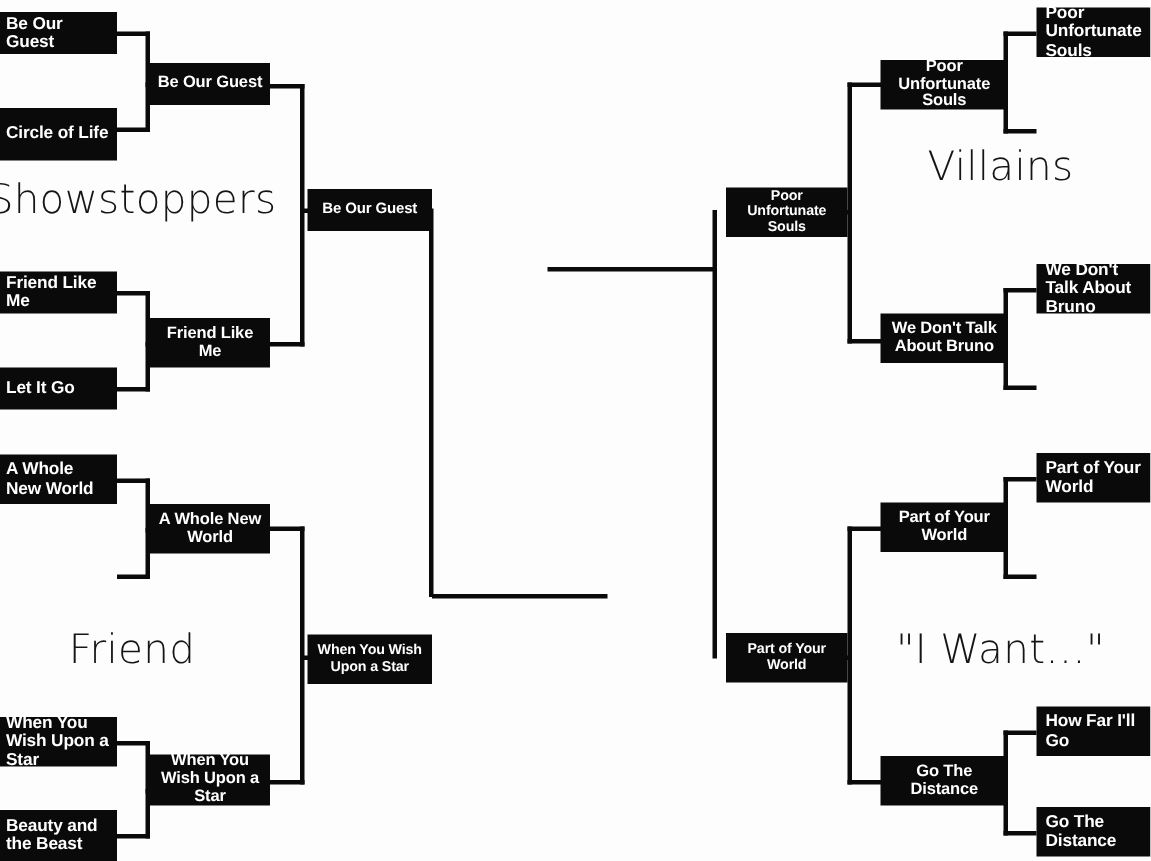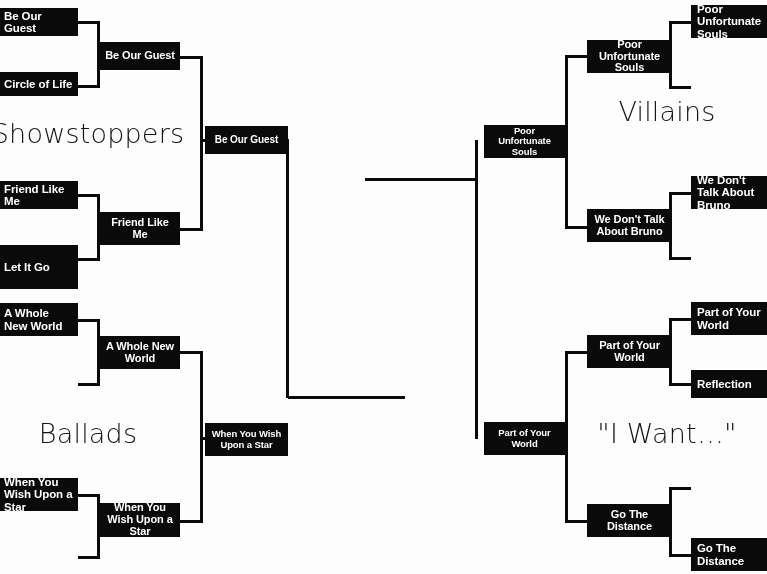--- a/index.html
+++ b/index.html
@@ -53,31 +53,31 @@
     font-family:"DejaVu Sans","Liberation Sans",sans-serif;
   }
   .region.center{transform:translateX(-50%);}
 </style>
 </head>
 <body>
 
 <div id="bracket">
 
   <div class="box r1 left" style="left:0px;top:8px;width:78px;height:28px;">Be Our Guest</div>
-  <div class="box r1 left" style="left:0px;top:72px;width:78px;height:24px;">Circle of Life</div>
+  <div class="box r1 left" style="left:0px;top:72px;width:78px;height:35px;">Circle of Life</div>
 
   <div class="h" style="left:78px;top:21px;width:22px;"></div>
   <div class="h" style="left:78px;top:85px;width:22px;"></div>
   <div class="v" style="left:97px;top:21px;height:67px;"></div>
   <div class="h" style="left:97px;top:55px;width:10px;"></div>
 
   <div class="box r2" style="left:100px;top:42px;width:80px;height:28px;">Be Our Guest</div>
 
   <div class="box r1 left" style="left:0px;top:181px;width:78px;height:28px;">Friend Like Me</div>
-  <div class="box r1 left" style="left:0px;top:245px;width:78px;height:44px;">Let It Go</div>
+  <div class="box r1 left" style="left:0px;top:245px;width:78px;height:28px;">Let It Go</div>
   <div class="h" style="left:78px;top:194px;width:22px;"></div>
   <div class="h" style="left:78px;top:258px;width:22px;"></div>
   <div class="v" style="left:97px;top:194px;height:67px;"></div>
   <div class="h" style="left:97px;top:228px;width:10px;"></div>
 
   <div class="box r2" style="left:100px;top:212px;width:80px;height:33px;">Friend Like Me</div>
 
   <div class="h" style="left:180px;top:56px;width:23px;"></div>
   <div class="h" style="left:180px;top:228px;width:23px;"></div>
   <div class="v" style="left:200px;top:56px;height:175px;"></div>
@@ -89,35 +89,36 @@
 
   <div class="box r1 left" style="left:0px;top:303px;width:78px;height:33px;">A Whole New World</div>
   <div class="h" style="left:78px;top:319px;width:22px;"></div>
   <div class="h" style="left:78px;top:383px;width:22px;"></div>
   <div class="v" style="left:97px;top:319px;height:67px;"></div>
   <div class="h" style="left:97px;top:352px;width:10px;"></div>
 
   <div class="box r2" style="left:100px;top:336px;width:80px;height:33px;">A Whole New World</div>
 
   <div class="box r1 left" style="left:0px;top:478px;width:78px;height:33px;">When You Wish Upon a Star</div>
+  <div class="box r1 left" style="left:0px;top:540px;width:78px;height:34px;">Beauty and the Beast</div>
   <div class="h" style="left:78px;top:494px;width:22px;"></div>
   <div class="h" style="left:78px;top:556px;width:22px;"></div>
   <div class="v" style="left:97px;top:494px;height:65px;"></div>
   <div class="h" style="left:97px;top:526px;width:10px;"></div>
 
   <div class="box r2" style="left:100px;top:503px;width:80px;height:34px;">When You Wish Upon a Star</div>
 
   <div class="h" style="left:180px;top:351px;width:23px;"></div>
   <div class="h" style="left:180px;top:520px;width:23px;"></div>
   <div class="v" style="left:200px;top:351px;height:172px;"></div>
   <div class="h" style="left:200px;top:437px;width:10px;"></div>
 
   <div class="box r3 wide" style="left:205px;top:423px;width:83px;height:33px;">When You Wish Upon a Star</div>
 
-  <div class="region center" style="left:88px;top:418px;">Ballads</div>
+  <div class="region center" style="left:88px;top:418px;">Friend</div>
 
   <div class="v" style="left:286px;top:139px;height:259px;"></div>
   <div class="h" style="left:288px;top:396px;width:117px;"></div>
 
   <div class="box r1 right" style="left:691px;top:5px;width:76px;height:33px;">Poor Unfortunate Souls</div>
   <div class="h" style="left:669px;top:21px;width:22px;"></div>
   <div class="h" style="left:669px;top:86px;width:22px;"></div>
   <div class="v" style="left:669px;top:21px;height:68px;"></div>
   <div class="h" style="left:660px;top:55px;width:11px;"></div>
 
@@ -134,28 +135,28 @@
   <div class="h" style="left:565px;top:55px;width:23px;"></div>
   <div class="h" style="left:565px;top:226px;width:23px;"></div>
   <div class="v" style="left:565px;top:55px;height:174px;"></div>
   <div class="h" style="left:556px;top:140px;width:11px;"></div>
 
   <div class="box r3 wide" style="left:484px;top:125px;width:81px;height:33px;">Poor Unfortunate Souls</div>
 
   <div class="region center" style="left:667px;top:96px;">Villains</div>
 
   <div class="box r1 right" style="left:691px;top:302px;width:76px;height:33px;">Part of Your World</div>
-  <div class="box r1 right" style="left:691px;top:370px;width:76px;height:28px;">Reflection</div>
   <div class="h" style="left:669px;top:318px;width:22px;"></div>
   <div class="h" style="left:669px;top:383px;width:22px;"></div>
   <div class="v" style="left:669px;top:318px;height:68px;"></div>
   <div class="h" style="left:660px;top:352px;width:11px;"></div>
 
   <div class="box r2" style="left:587px;top:335px;width:85px;height:33px;">Part of Your World</div>
 
+  <div class="box r1 right" style="left:691px;top:471px;width:76px;height:33px;">How Far I'll Go</div>
   <div class="box r1 right" style="left:691px;top:538px;width:76px;height:33px;">Go The Distance</div>
   <div class="h" style="left:669px;top:487px;width:22px;"></div>
   <div class="h" style="left:669px;top:554px;width:22px;"></div>
   <div class="v" style="left:669px;top:487px;height:70px;"></div>
   <div class="h" style="left:660px;top:520px;width:11px;"></div>
 
   <div class="box r2" style="left:587px;top:504px;width:85px;height:33px;">Go The Distance</div>
 
   <div class="h" style="left:565px;top:351px;width:23px;"></div>
   <div class="h" style="left:565px;top:520px;width:23px;"></div>

